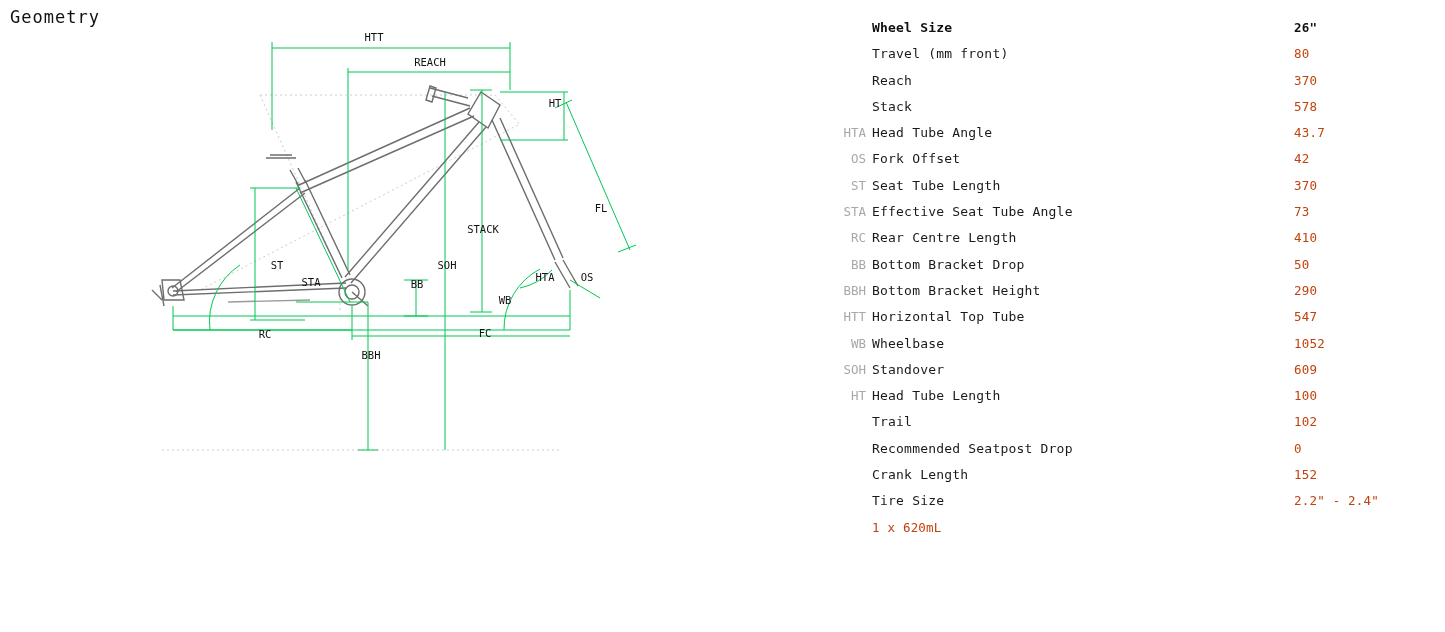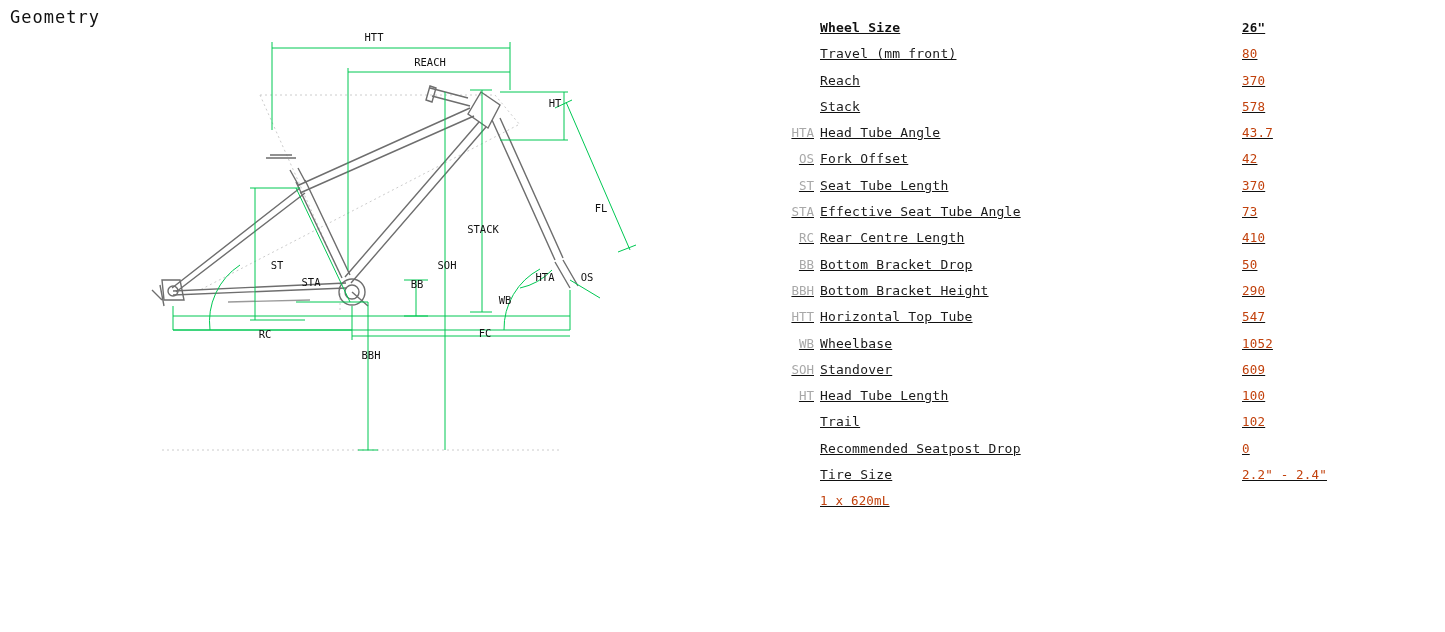--- a/index.html
+++ b/index.html
@@ -25,24 +25,23 @@
   }
   #diagram-wrap {
     position: absolute;
     left: 100px;
     top: 30px;
     width: 700px;
     height: 440px;
   }
   #spec-table {
     position: absolute;
-    left: 772px;
+    left: 824px;
     top: 20px;
     width: 610px;
-    text-decoration: underline;
   }
   .spec-row {
     display: flex;
     align-items: baseline;
     height: 26.3px;
   }
   .spec-abbr {
     width: 42px;
     text-align: right;
     font-size: 12.5px;
@@ -289,20 +288,25 @@
       <div class="spec-label">Trail</div>
       <div class="spec-value">102</div>
     </div>
     <div class="spec-row">
       <div class="spec-abbr"></div>
       <div class="spec-label">Recommended Seatpost Drop</div>
       <div class="spec-value">0</div>
     </div>
     <div class="spec-row">
       <div class="spec-abbr"></div>
+      <div class="spec-label">Crank Length</div>
+      <div class="spec-value">152</div>
+    </div>
+    <div class="spec-row">
+      <div class="spec-abbr"></div>
       <div class="spec-label">Tire Size</div>
       <div class="spec-value">2.2" - 2.4"</div>
     </div>
     <div class="spec-row">
       <div class="spec-abbr"></div>
       <div class="spec-value">1 x 620mL</div>
     </div>
   </div>
 
 </body></html>

